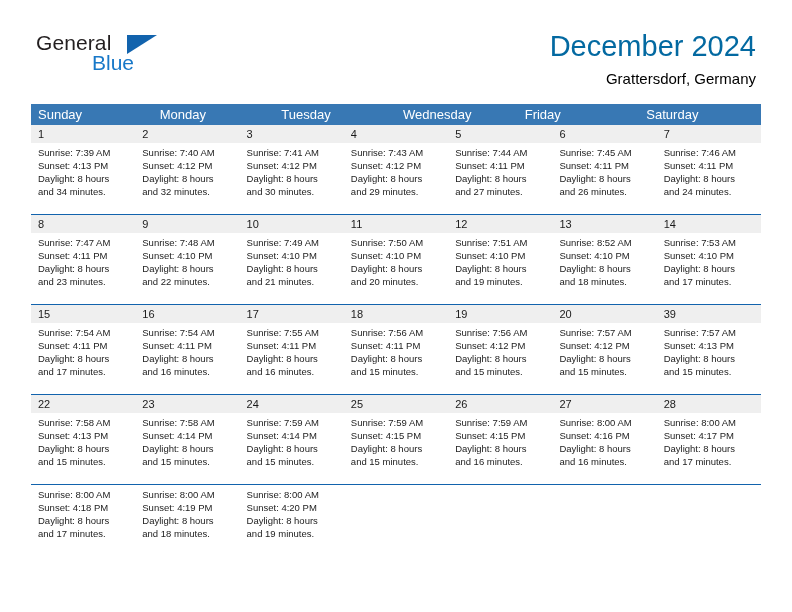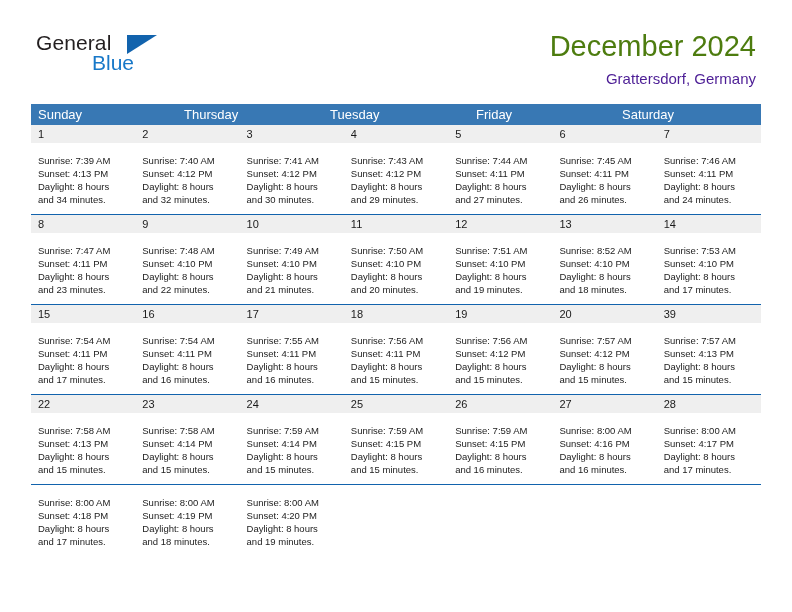--- a/index.html
+++ b/index.html
@@ -68,28 +68,28 @@
 
   .title-block {
     position: absolute;
     right: 0;
     top: 0;
     text-align: right;
   }
   .cal-title {
     font-size: 29px;
     font-weight: normal;
-    color: #4d7c0f;
+    color: #0369a1;
     line-height: 36px;
     white-space: nowrap;
   }
   .cal-subtitle {
     font-size: 15px;
     font-weight: normal;
-    color: #4c1d95;
+    color: #000000;
     line-height: 22px;
     margin-top: 4px;
     white-space: nowrap;
   }
 
   
   .calendar {
     position: absolute;
     left: 31px;
     top: 104px;
@@ -122,21 +122,20 @@
 
   .week-numbers {
     display: flex;
     background: #efefef;
     height: 18px;
   }
   .week-body {
     display: flex;
     background: #ffffff;
     height: 63px;
-    align-items: flex-end;
   }
 
   .num-cell {
     flex: 1 1 0;
     box-sizing: border-box;
     padding-left: 7px;
     font-size: 11px;
     line-height: 18px;
     color: #1a1a1a;
   }
@@ -172,22 +171,23 @@
     <div class="title-block">
       <div class="cal-title">December 2024</div>
       <div class="cal-subtitle">Grattersdorf, Germany</div>
     </div>
 
   </div>
 
   <div class="calendar">
     <div class="dow-row">
         <div class="dow-cell">Sunday</div>
-        <div class="dow-cell">Thursday</div>
+        <div class="dow-cell">Monday</div>
         <div class="dow-cell">Tuesday</div>
+        <div class="dow-cell">Wednesday</div>
         <div class="dow-cell">Friday</div>
         <div class="dow-cell">Saturday</div>
       </div>
     <div id="weeks-container">
         <div class="week">
           <div class="week-numbers">
             <div class="num-cell">1</div>
             <div class="num-cell">2</div>
             <div class="num-cell">3</div>
             <div class="num-cell">4</div>

